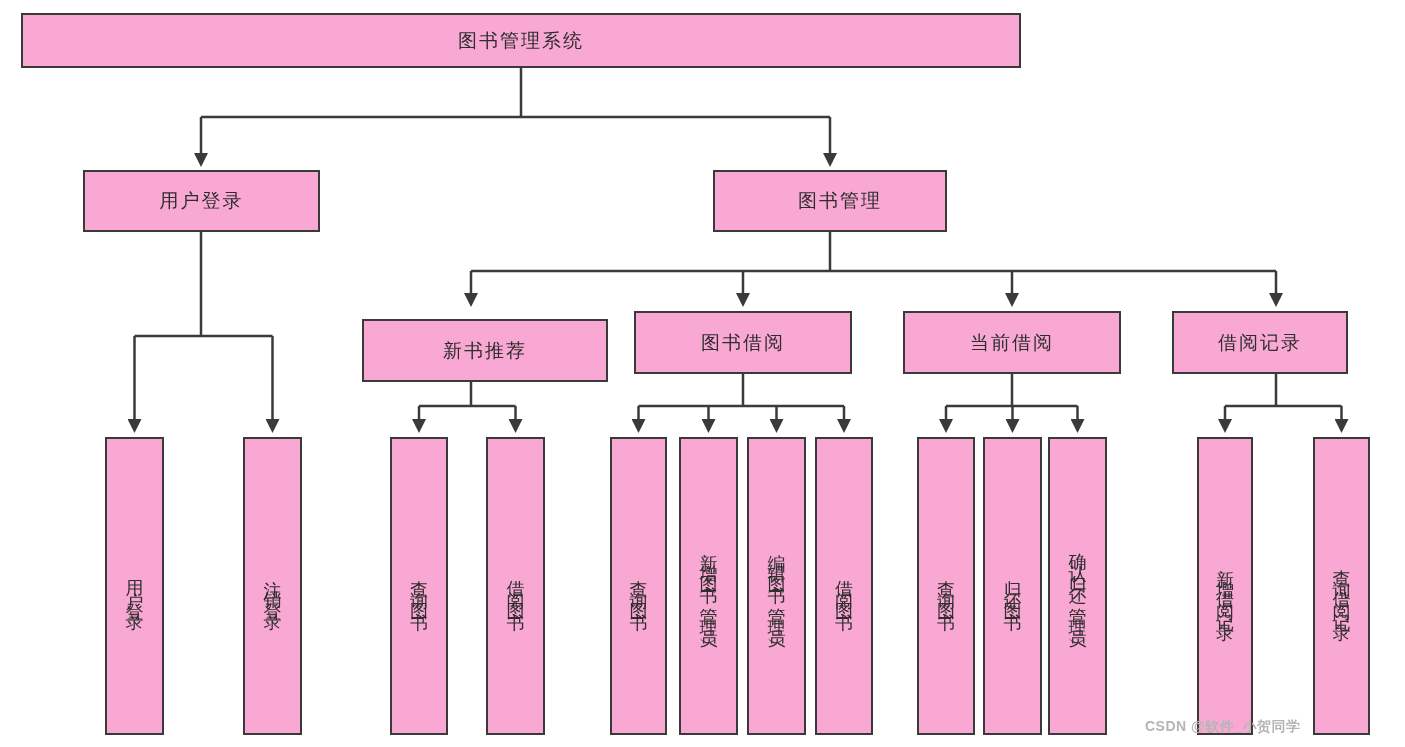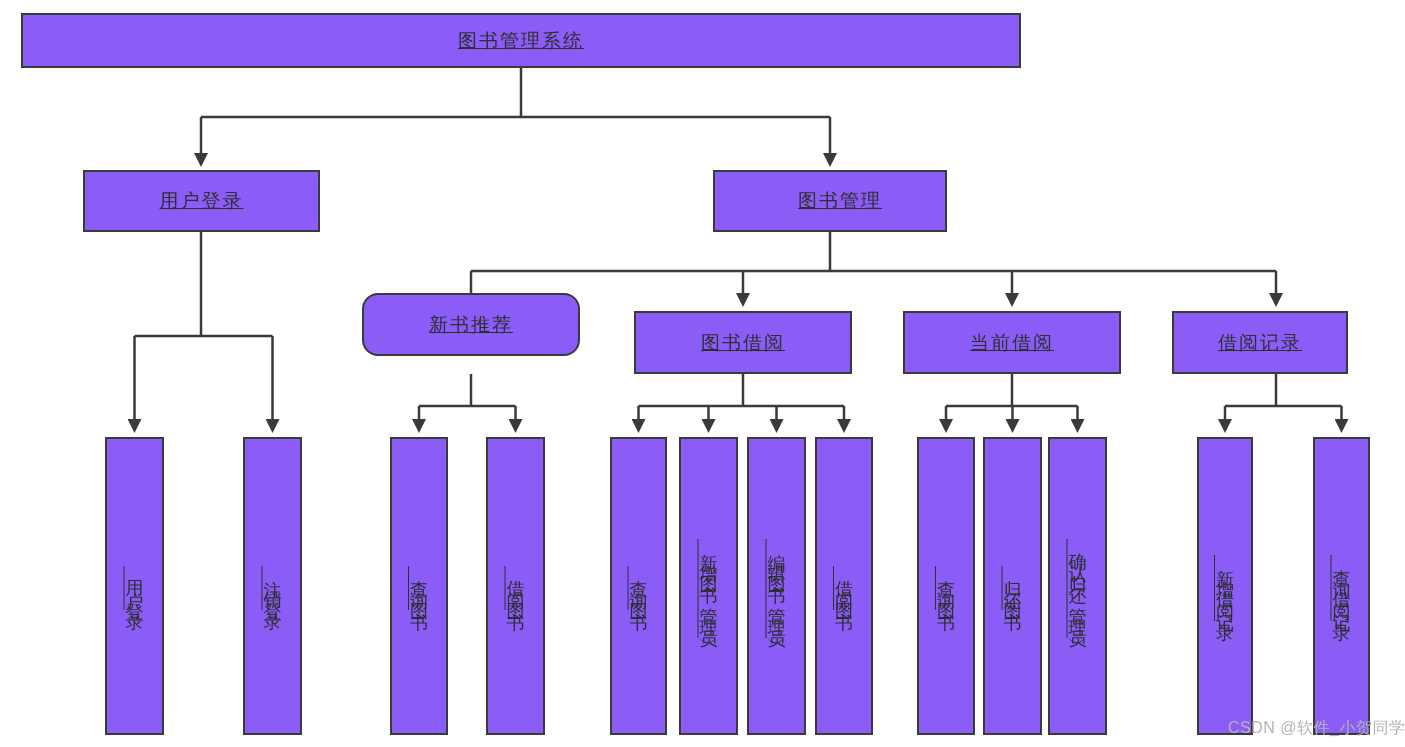--- a/index.html
+++ b/index.html
@@ -7,41 +7,40 @@
     position:relative; width:1405px; height:747px;
     background:var(--background,#fff);
     font-family:"Liberation Sans","DejaVu Sans",sans-serif;
     overflow:hidden;
   }
   svg.connectors { position:absolute; left:0; top:0; width:1405px; height:747px; }
   svg.connectors line { stroke:var(--line,#3a3a3a); stroke-width:2.5; }
   svg.connectors .arrowfill { fill:var(--line,#3a3a3a); }
   .node {
     position:absolute; box-sizing:border-box;
-    background:#8b5cf6; border:2.5px solid var(--line,#3a3a3a);
+    background:#f9a8d4; border:2.5px solid var(--line,#3a3a3a);
     display:flex; align-items:center; justify-content:center;
     color:var(--text,#2e2e2e);
-    text-decoration:underline;
   }
   .h { font-size:19px; letter-spacing:2px; white-space:nowrap; }
   .v {
     writing-mode:vertical-rl; text-orientation:mixed;
     font-size:18px; letter-spacing:11px; line-height:1;
     padding-top:4px;
   }
   .watermark {
-    position:absolute; left:1228px; top:718px; z-index:5;
-    font-size:16px; letter-spacing:0.5px;
-    color:var(--watermark,#b5b5b5); white-space:nowrap;
+    position:absolute; left:1145px; top:718px; z-index:5;
+    font-size:14px; letter-spacing:0.5px;
+    color:var(--watermark,#b5b5b5); white-space:nowrap;font-weight:bold;
   }
   
   .n-root   { left:21px;  top:13px;  width:1000px; height:55px; }
   .n-login  { left:83px;  top:170px; width:237px;  height:62px; }
   .n-mgmt   { left:713px; top:170px; width:234px;  height:62px;padding-left:20px; }
-  .n-newrec { left:362px; top:293px; width:218px;  height:63px;border-radius:16px; }
+  .n-newrec { left:362px; top:319px; width:246px;  height:63px; }
   .n-borrow { left:634px; top:311px; width:218px;  height:63px; }
   .n-curr   { left:903px; top:311px; width:218px;  height:63px; }
   .n-rec    { left:1172px;top:311px; width:176px;  height:63px; }
   .leaf { top:437px; height:298px; }
   .lf1  { left:105px;  width:59px; }
   .lf2  { left:243px;  width:59px; }
   .lf3  { left:390px;  width:58px; }
   .lf4  { left:486px;  width:59px; }
   .lf5  { left:610px;  width:57px; }
   .lf6  { left:679px;  width:59px; }

